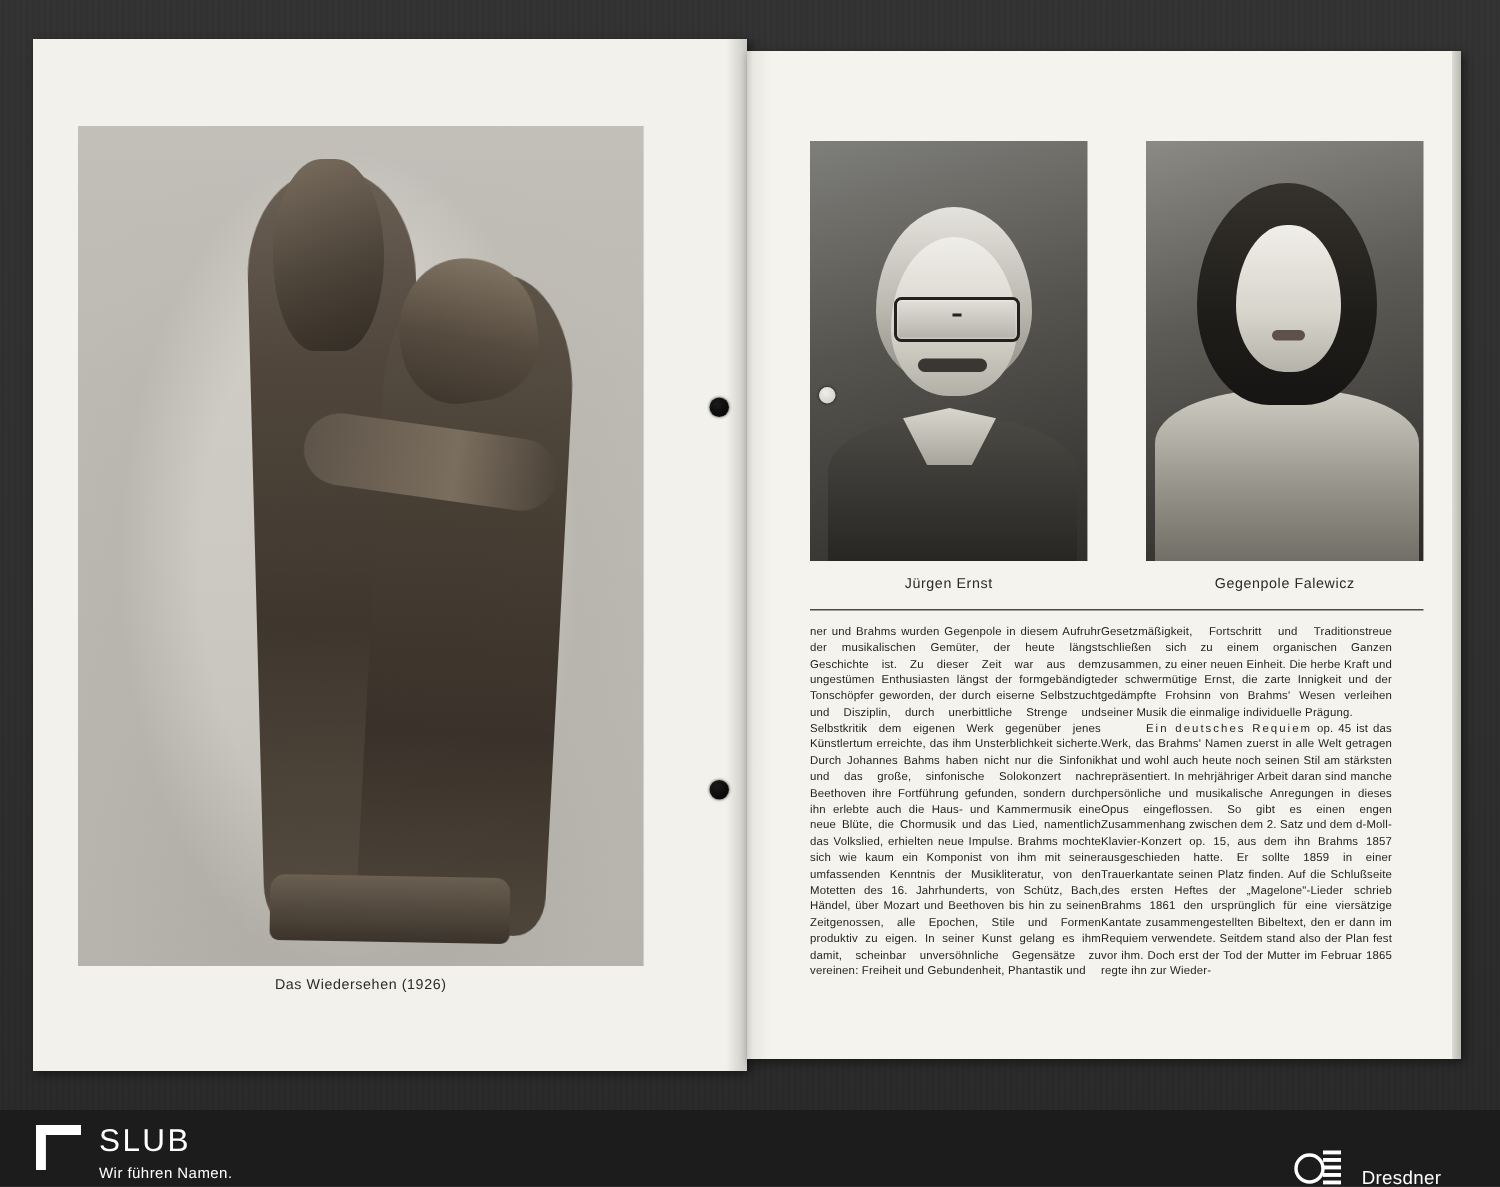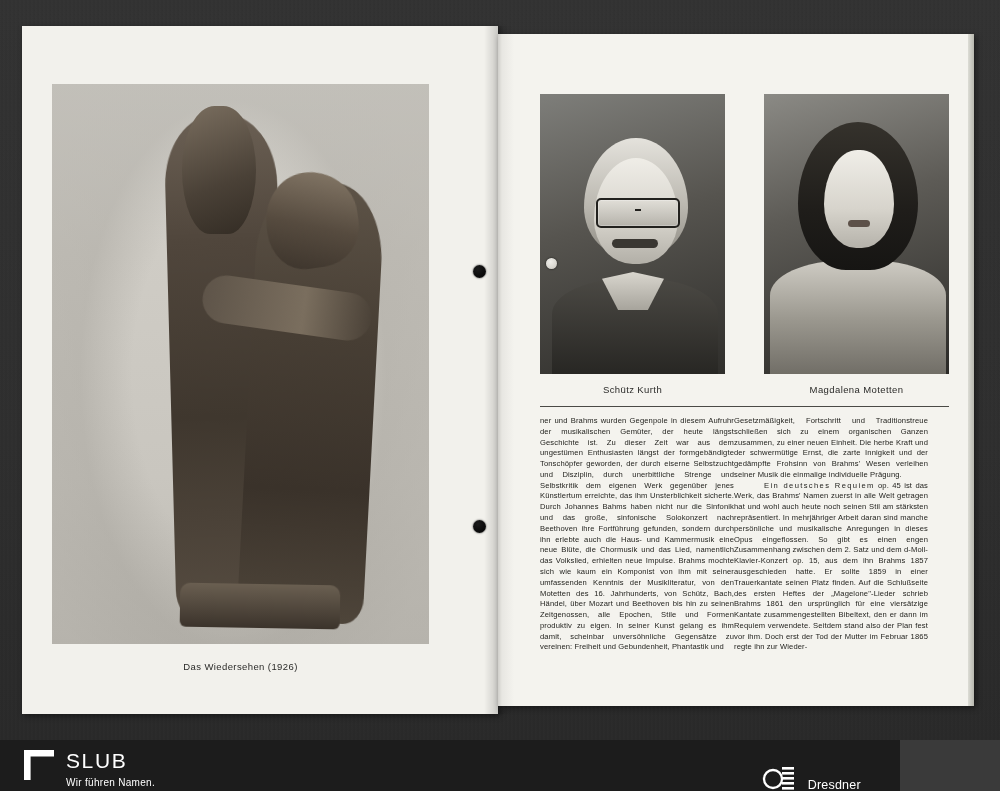--- a/index.html
+++ b/index.html
@@ -134,21 +134,20 @@
     transform: rotate(1deg);
   }
   .caption-left {
     position: absolute;
     left: 30px; top: 625px;
     width: 377px;
     text-align: center;
     font-size: 9.5px;
     letter-spacing: 0.4px;
     color: #2a2a28;
-    margin-top: 10px;
   }
 
   
   .portrait {
     position: absolute;
     top: 60px;
     width: 185px; height: 280px;
     background: #9b9b97;
     overflow: hidden;
   }
@@ -277,21 +276,21 @@
   }
   .hole-1 { left: 451px; top: 239px; width: 13px; height: 13px; }
   .hole-2 { left: 451px; top: 494px; width: 13px; height: 13px; }
   .hole-3 { left: 524px; top: 232px; width: 11px; height: 11px;
             background: radial-gradient(circle at 40% 35%, #efeee9 0%, #d9d7d0 60%, #bdbbb4 100%); }
 
   
   .footer {
     position: absolute;
     left: 0; top: 740px;
-    width: 900px; height: 51px;
+    width: 1000px; height: 51px;
     background: #1c1c1c;
   }
   .slub {
     position: absolute;
     left: 24px; top: 10px;
     display: flex;
     align-items: flex-start;
     gap: 12px;
   }
   .slub-mark {
@@ -368,22 +367,22 @@
       <div class="photo-frame portrait portrait-b">
         <div class="pimg pb-bg">
           <div class="pb-neck"></div>
           <div class="pb-body"></div>
           <div class="p-head pb-hair"></div>
           <div class="p-head pb-face"></div>
           <div class="pb-lips"></div>
         </div>
       </div>
 
-      <div class="pcap pcap-a">Schütz Kurth</div>
-      <div class="pcap pcap-b">Magdalena Motetten</div>
+      <div class="pcap pcap-a">Jürgen Ernst</div>
+      <div class="pcap pcap-b">Gegenpole Falewicz</div>
 
       <div class="rule"></div>
 
       <div class="cols">
         <div class="col">
           <p>ner und Brahms wurden Gegenpole in diesem Aufruhr der musikalischen Gemüter, der heute längst Geschichte ist. Zu dieser Zeit war aus dem ungestümen Enthusiasten längst der formgebändigte Tonschöpfer geworden, der durch eiserne Selbstzucht und Disziplin, durch unerbittliche Strenge und Selbstkritik dem eigenen Werk gegenüber jenes Künstlertum erreichte, das ihm Unsterblichkeit sicherte. Durch Johannes Bahms haben nicht nur die Sinfonik und das große, sinfonische Solokonzert nach Beethoven ihre Fortführung gefunden, sondern durch ihn erlebte auch die Haus- und Kammermusik eine neue Blüte, die Chormusik und das Lied, namentlich das Volkslied, erhielten neue Impulse. Brahms mochte sich wie kaum ein Komponist von ihm mit seiner umfassenden Kenntnis der Musikliteratur, von den Motetten des 16. Jahrhunderts, von Schütz, Bach, Händel, über Mozart und Beethoven bis hin zu seinen Zeitgenossen, alle Epochen, Stile und Formen produktiv zu eigen. In seiner Kunst gelang es ihm damit, scheinbar unversöhnliche Gegensätze zu vereinen: Freiheit und Gebundenheit, Phantastik und</p>
         </div>
         <div class="col">
           <p>Gesetzmäßigkeit, Fortschritt und Traditionstreue schließen sich zu einem organischen Ganzen zusammen, zu einer neuen Einheit. Die herbe Kraft und der schwermütige Ernst, die zarte Innigkeit und der gedämpfte Frohsinn von Brahms' Wesen verleihen seiner Musik die einmalige individuelle Prägung.</p>
           <p><span class="spaced">Ein deutsches Requiem</span><span> op. 45 ist</span> <span>das Werk, das Brahms' Namen zuerst in alle Welt getragen hat und wohl auch heute noch seinen Stil am stärksten repräsentiert. In mehrjähriger Arbeit daran sind manche persönliche und musikalische Anregungen in dieses Opus eingeflossen. So gibt es einen engen Zusammenhang zwischen dem 2. Satz und dem d-Moll-Klavier-Konzert op. 15, aus dem ihn Brahms 1857 ausgeschieden hatte. Er sollte 1859 in einer Trauerkantate seinen Platz finden. Auf die Schlußseite des ersten Heftes der „Magelone"-Lieder schrieb Brahms 1861 den ursprünglich für eine viersätzige Kantate zusammengestellten Bibeltext, den er dann im Requiem verwendete. Seitdem stand also der Plan fest vor ihm. Doch erst der Tod der Mutter im Februar 1865 regte ihn zur Wieder-</span></p>

